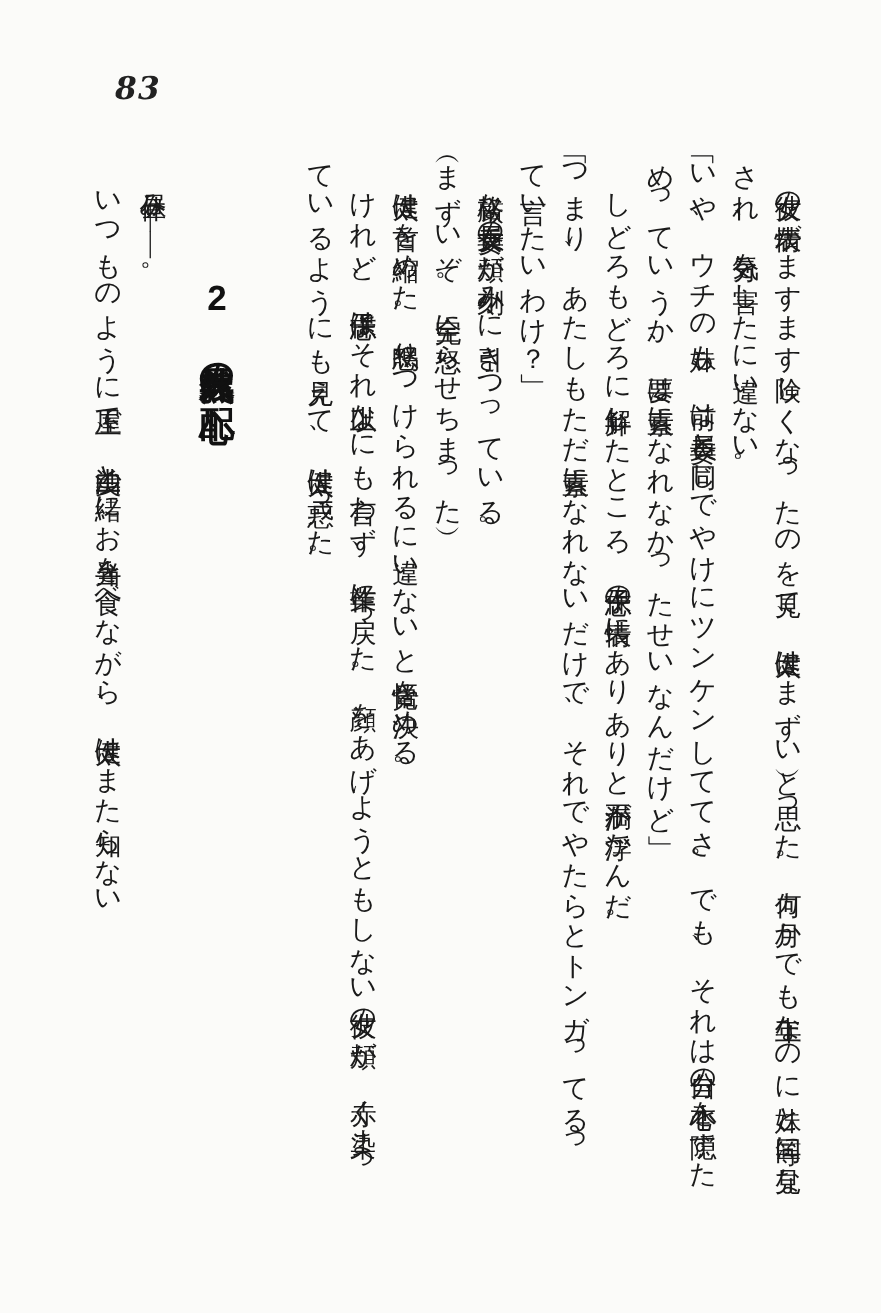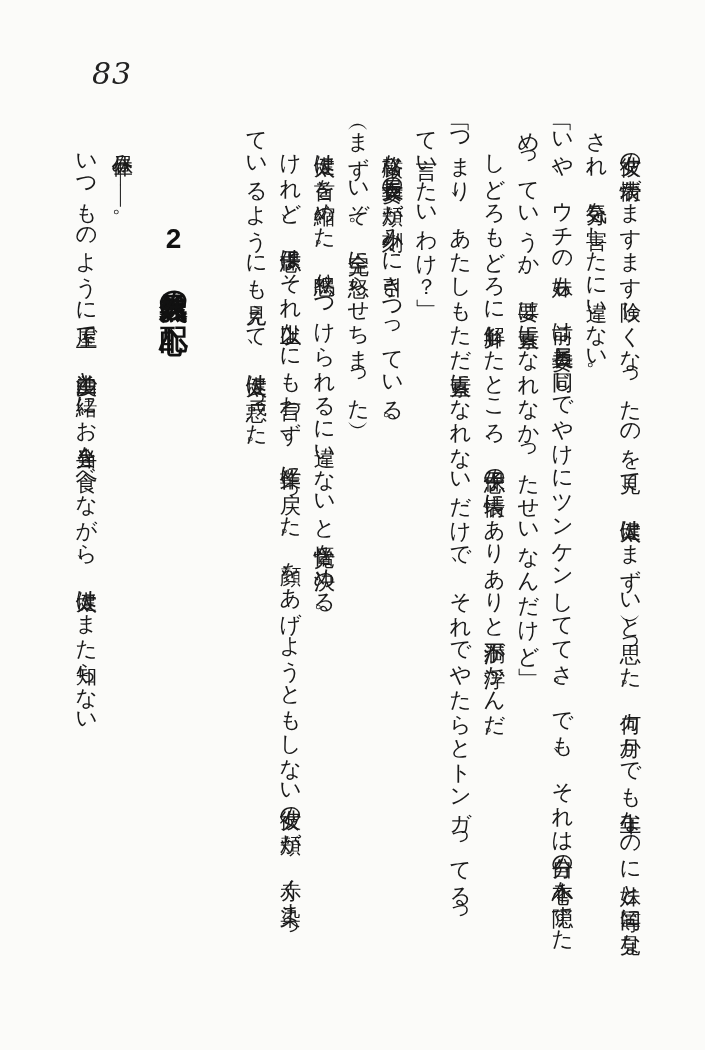--- a/index.html
+++ b/index.html
@@ -12,25 +12,26 @@
     width: 705px;
     height: 1050px;
     background: #fbfbf9;
     overflow: hidden;
     font-family: "Liberation Serif", "DejaVu Serif", serif;
   }
   .page-number {
     position: absolute;
     top: 56px;
     left: 92px;
-    font-size: 30px;
+    font-size: 25px;
     font-style: italic;
     color: #222222;
     letter-spacing: 1px;
     font-family: "DejaVu Serif", "Liberation Serif", serif;
+    font-weight: bold;
   }
   .text-block {
     position: absolute;
     top: 117px;
     right: 58px;
     height: 828px;
     writing-mode: vertical-rl;
     text-orientation: mixed;
     font-size: 21.5px;
     color: #1a1a1a;

